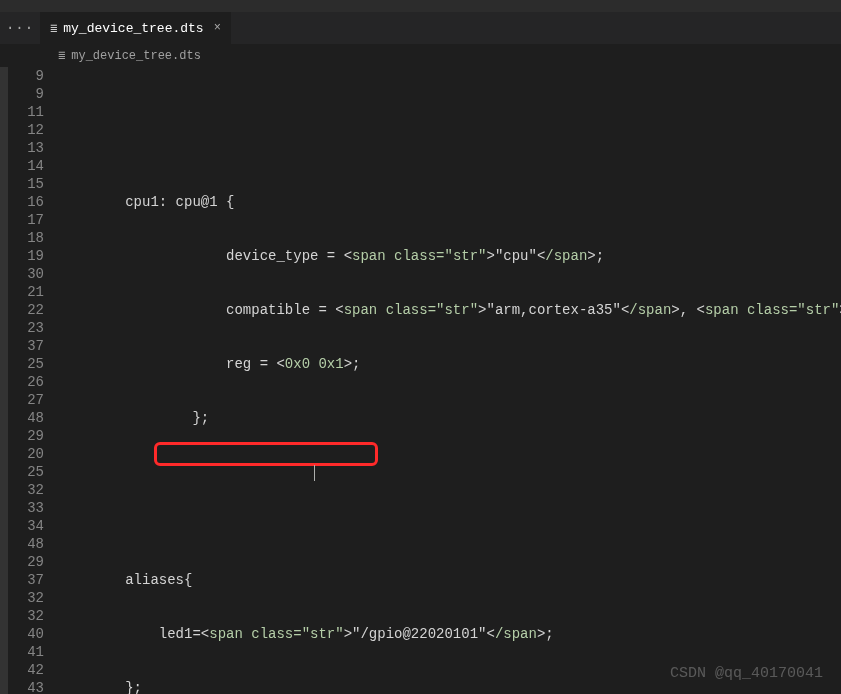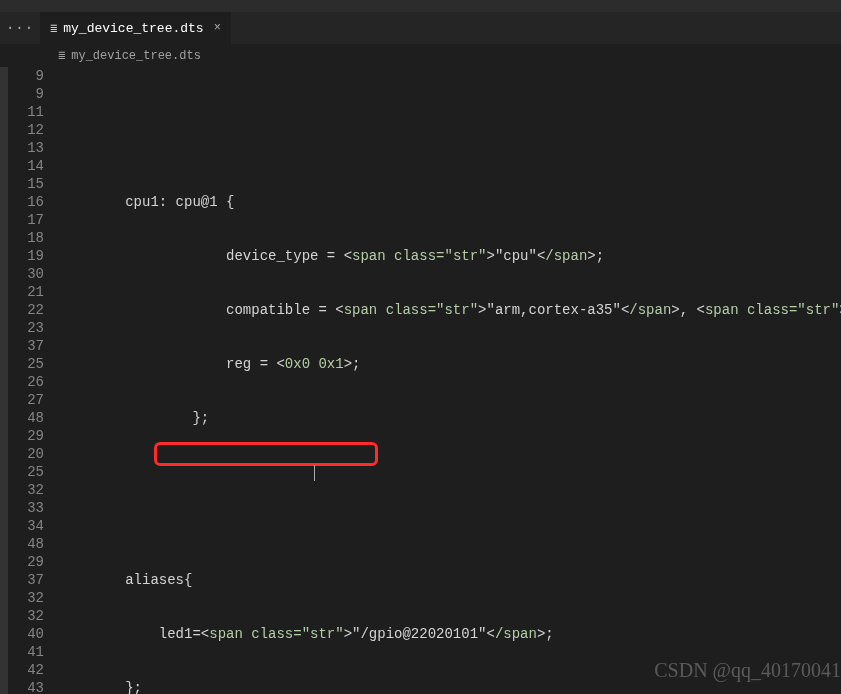--- a/index.html
+++ b/index.html
@@ -104,25 +104,25 @@
     pointer-events: none;
   }
   .cursor-caret {
     position: absolute;
     width: 1px;
     height: 16px;
     background: #aeafad;
   }
   .watermark {
     position: absolute;
-    right: 0;
+    right: 18px;
     bottom: 12px;
     color: rgba(200,200,200,0.35);
-    font-family: Liberation Serif, serif;
-    font-size: 20px;
+    font-family: Liberation Mono, monospace;
+    font-size: 15px;
   }
 </style>
 </head>
 <body>
 
 <div class="titlebar"></div>
 
 <div class="tabbar">
   <div class="dots">···</div>
   <div class="tab">

